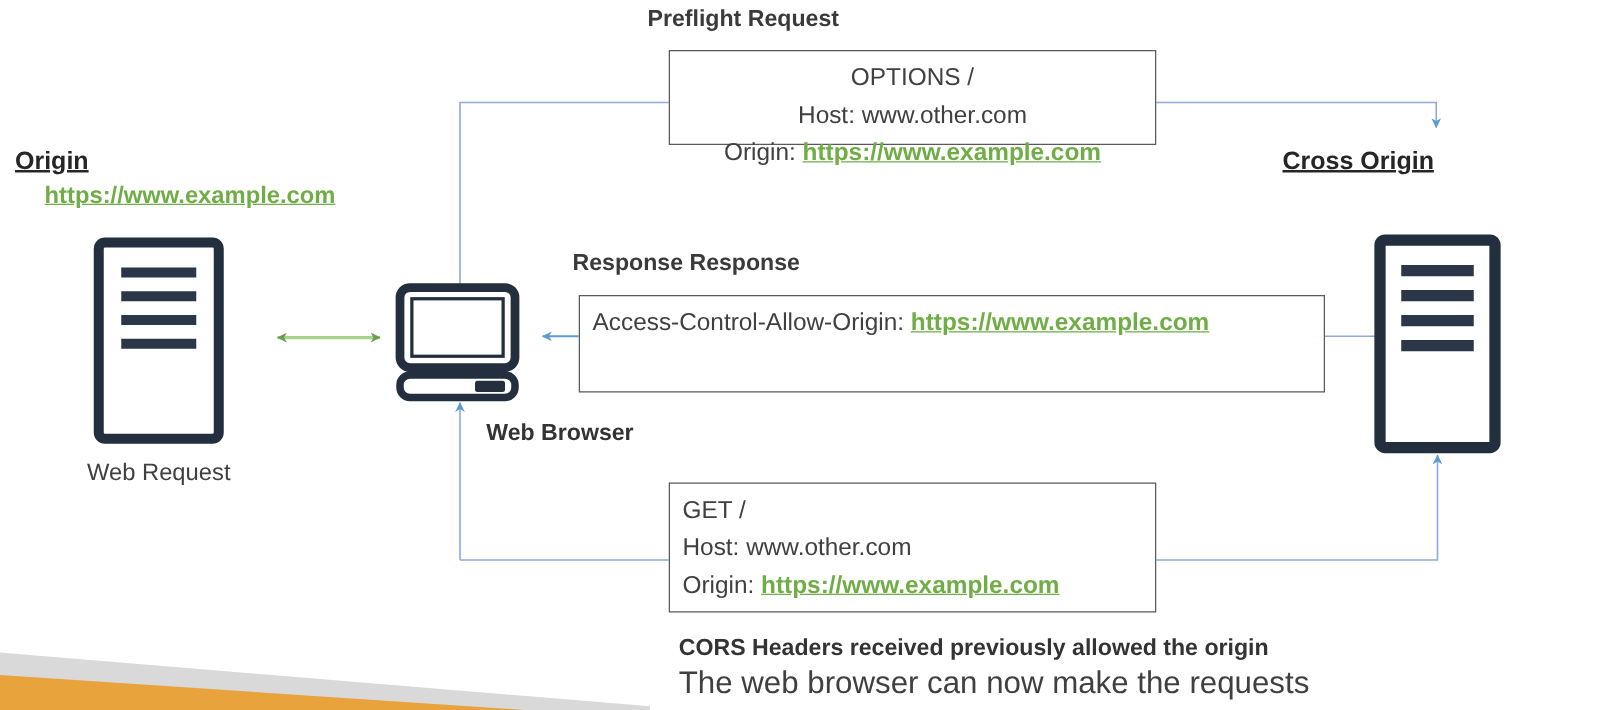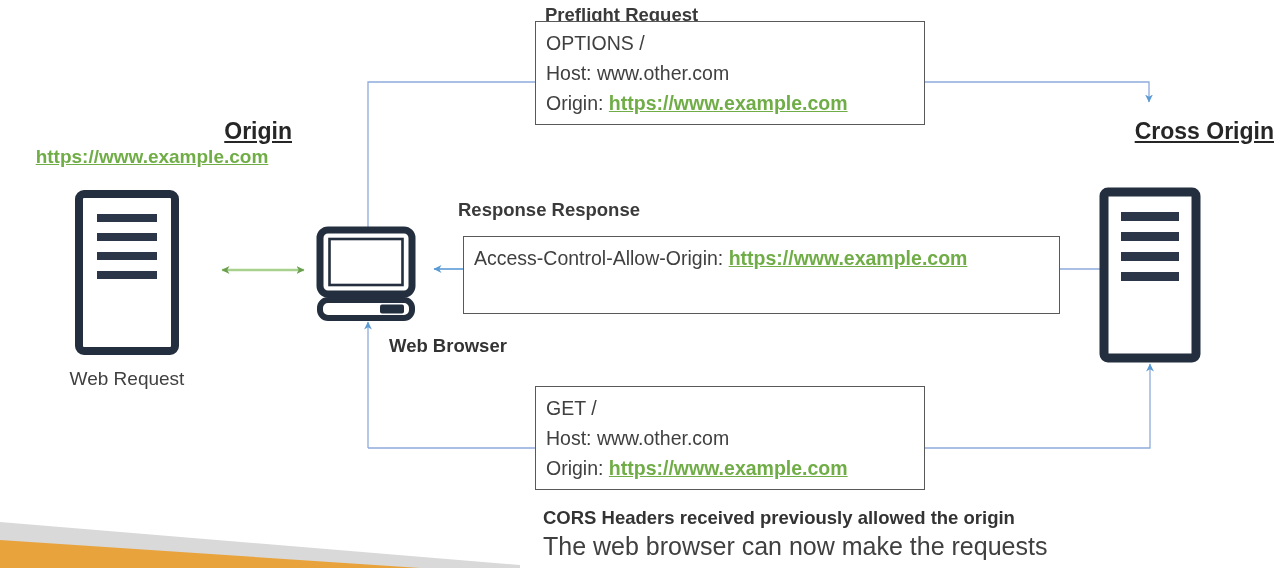--- a/index.html
+++ b/index.html
@@ -43,26 +43,26 @@
   .hdr {
     font-size: 18.5px;
     font-weight: bold;
     color: #3a3a3a;
     white-space: nowrap;
   }
   .green { color: #70AD47; font-weight: bold; text-decoration: underline; }
   .blue  { color: #5B9BD5; font-weight: bold; }
 
   .node-title {
-    font-size: 23px;
+    font-size: 20px;
     font-weight: bold;
     color: #262626;
     text-decoration: underline;
     white-space: nowrap;
-    text-align: right;
+    text-align: left;
   }
   .node-url {
     font-size: 19px;
     font-weight: bold;
     white-space: nowrap;
     text-align: center;
   }
   .node-caption {
     font-size: 19px;
     color: #404040;
@@ -141,22 +141,22 @@
   <div class="abs node-title" style="left:1026px; top:118px; width:248px;">Cross Origin </div>
 
   <svg class="abs" style="left:1100px; top:188px;" width="100" height="174" viewBox="0 0 100 174">
     <rect x="4" y="4" width="92" height="166" rx="4" ry="4" fill="#ffffff" stroke="#232E3E" stroke-width="9"></rect>
     <rect x="21" y="24" width="58" height="9" fill="#2B3648"></rect>
     <rect x="21" y="44" width="58" height="9" fill="#2B3648"></rect>
     <rect x="21" y="64" width="58" height="9" fill="#2B3648"></rect>
     <rect x="21" y="84" width="58" height="9" fill="#2B3648"></rect>
   </svg>
 
-  <div class="abs hdr" style="left:545px; top:4px;text-align:right;">Preflight Request</div>
-  <div class="abs box" style="left:535px; top:21px; width:390px; height:104px;">
+  <div class="abs hdr" style="left:518px; top:4px;text-align:right;">Preflight Request</div>
+  <div class="abs box" style="left:535px; top:40px; width:390px; height:76px;text-align:center;">
     <div class="line">
       <span>OPTIONS /</span><span class="green"></span>
     </div>
     <div class="line">
       <span>Host: www.other.com</span><span class="green"></span>
     </div>
     <div class="line">
       <span>Origin: </span><span class="green">https://www.example.com</span>
     </div>
   </div>

